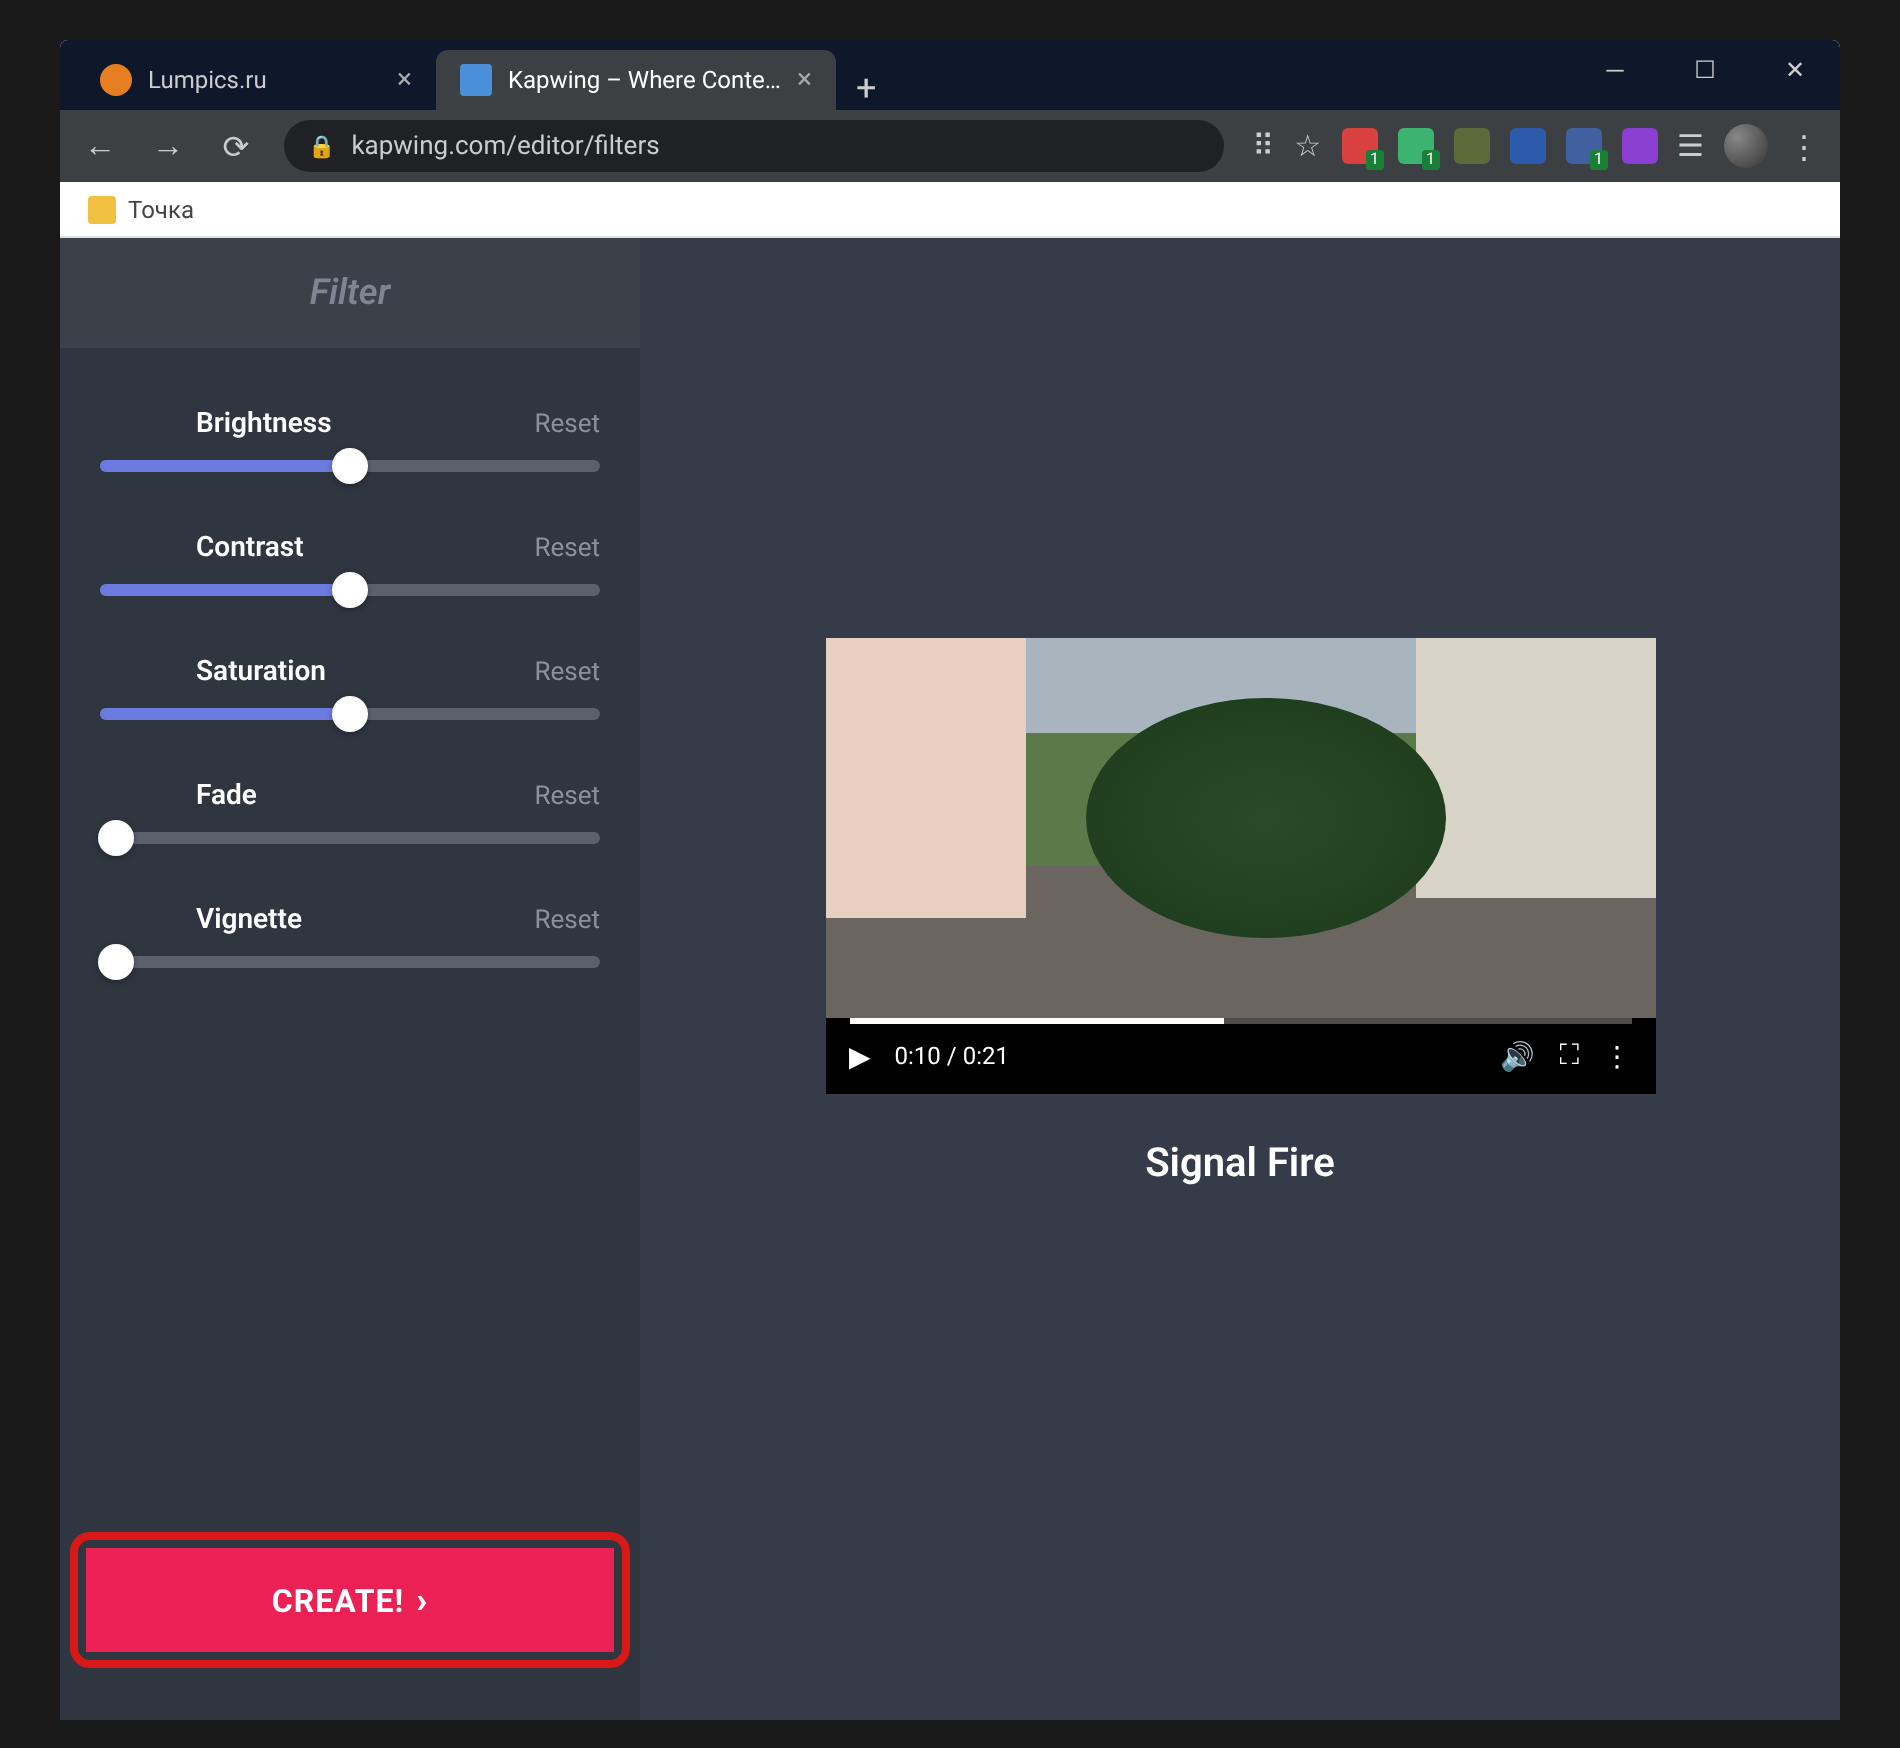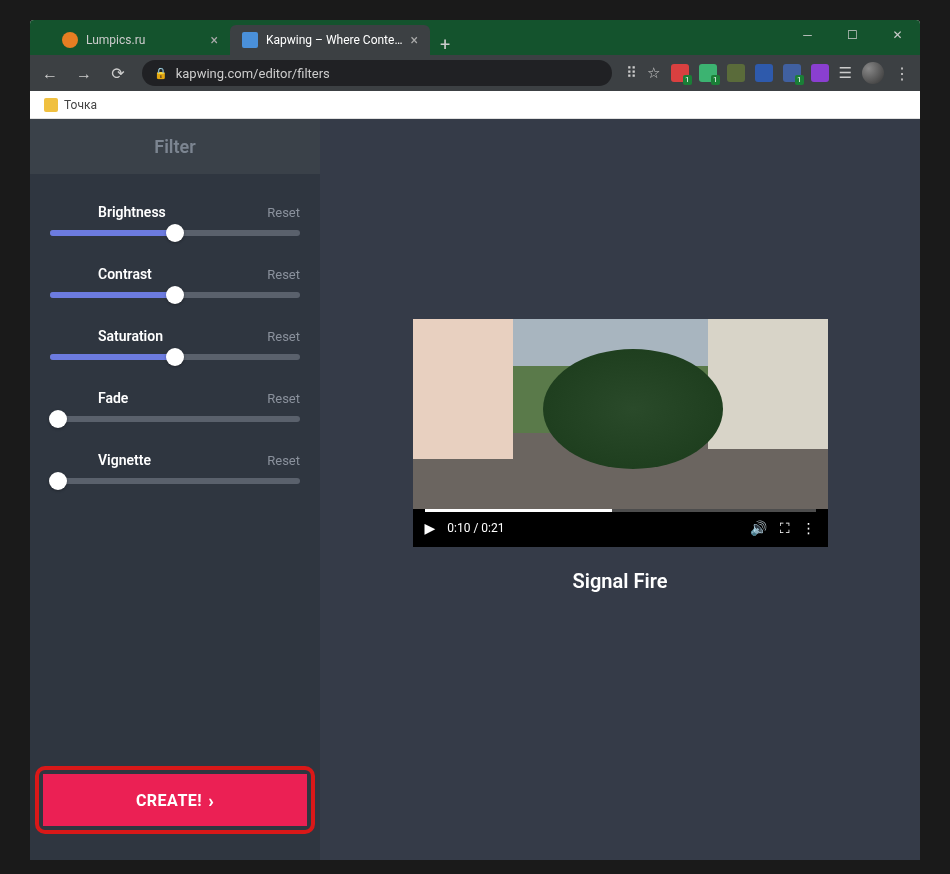--- a/index.html
+++ b/index.html
@@ -1,20 +1,20 @@
 <!DOCTYPE html>
 <html><head>
 <meta charset="utf-8">
 <style>
 * { margin: 0; padding: 0; box-sizing: border-box; font-family: -apple-system, BlinkMacSystemFont, "Segoe UI", Roboto, sans-serif; }
 body { background: #1a1a1a; width: 950px; height: 874px; overflow: hidden; }
 
 .window-frame { position: absolute; top: 20px; left: 30px; width: 890px; height: 840px; background: #fff; border-radius: 4px 4px 0 0; overflow: hidden; }
 
-.tab-strip { height: 35px; background: #14532d; display: flex; align-items: flex-end; padding-left: 20px; }
+.tab-strip { height: 35px; background: #0f172a; display: flex; align-items: flex-end; padding-left: 8px; }
 .browser-tab { height: 30px; padding: 0 12px; display: flex; align-items: center; gap: 8px; font-size: 12px; color: #ccc; border-radius: 6px 6px 0 0; min-width: 180px; max-width: 200px; position: relative; }
 .browser-tab.active { background: #3c4043; color: #fff; }
 .browser-tab .favicon { width: 16px; height: 16px; border-radius: 2px; flex-shrink: 0; }
 .browser-tab .title { white-space: nowrap; overflow: hidden; text-overflow: ellipsis; flex: 1; }
 .browser-tab .close { font-size: 14px; color: #aaa; cursor: pointer; }
 .newtab { color: #ccc; padding: 0 10px; font-size: 18px; cursor: pointer; }
 .window-controls { position: absolute; right: 0; top: 0; display: flex; }
 .window-controls div { width: 45px; height: 30px; display: flex; align-items: center; justify-content: center; color: #ccc; font-size: 12px; }
 
 .address-row { height: 36px; background: #3c4043; display: flex; align-items: center; padding: 0 10px; gap: 14px; }
@@ -26,21 +26,21 @@
 .ext-badge { position: absolute; bottom: -3px; right: -3px; background: #1a7f37; color: #fff; font-size: 8px; padding: 0 2px; border-radius: 2px; line-height: 10px; }
 .avatar { width: 22px; height: 22px; border-radius: 50%; background: radial-gradient(circle at 30% 30%, #888, #333); }
 .menu-dots { color: #ccc; font-size: 16px; }
 
 .bookmark-row { height: 28px; background: #fff; display: flex; align-items: center; padding: 0 14px; gap: 6px; font-size: 12px; color: #444; border-bottom: 1px solid #e0e0e0; }
 .bm-icon { width: 14px; height: 14px; background: #f0c040; border-radius: 2px; }
 
 .app { position: absolute; top: 99px; left: 0; right: 0; bottom: 0; display: flex; background: #2f3640; }
 .sidebar { width: 290px; background: #2f3640; display: flex; flex-direction: column; position: relative; }
 .tabbar { display: flex; height: 55px; }
-.tab { flex: 1; display: flex; align-items: center; justify-content: center; font-size: 18px; font-weight: 600; color: #7c8591; cursor: pointer; }
+.tab { flex: 1; display: flex; align-items: center; justify-content: center; font-size: 18px; font-weight: 600; color: #7c8591; cursor: pointer; font-style: italic; }
 .tab.active { color: #fff; }
 .tab.inactive-bg { background: #3a4149; }
 
 .sliders { padding: 30px 20px; display: flex; flex-direction: column; gap: 30px; }
 .slider-group { }
 .slider-head { display: flex; justify-content: space-between; align-items: center; margin-bottom: 10px; }
 .slider-label { color: #fff; font-size: 14px; font-weight: 600; margin-left: 48px; }
 .slider-reset { color: #8a919c; font-size: 13px; cursor: pointer; }
 .slider-track { position: relative; height: 6px; background: #5a616c; border-radius: 3px; }
 .slider-fill { position: absolute; left: 0; top: 0; height: 100%; background: #6c7bdf; border-radius: 3px; }

